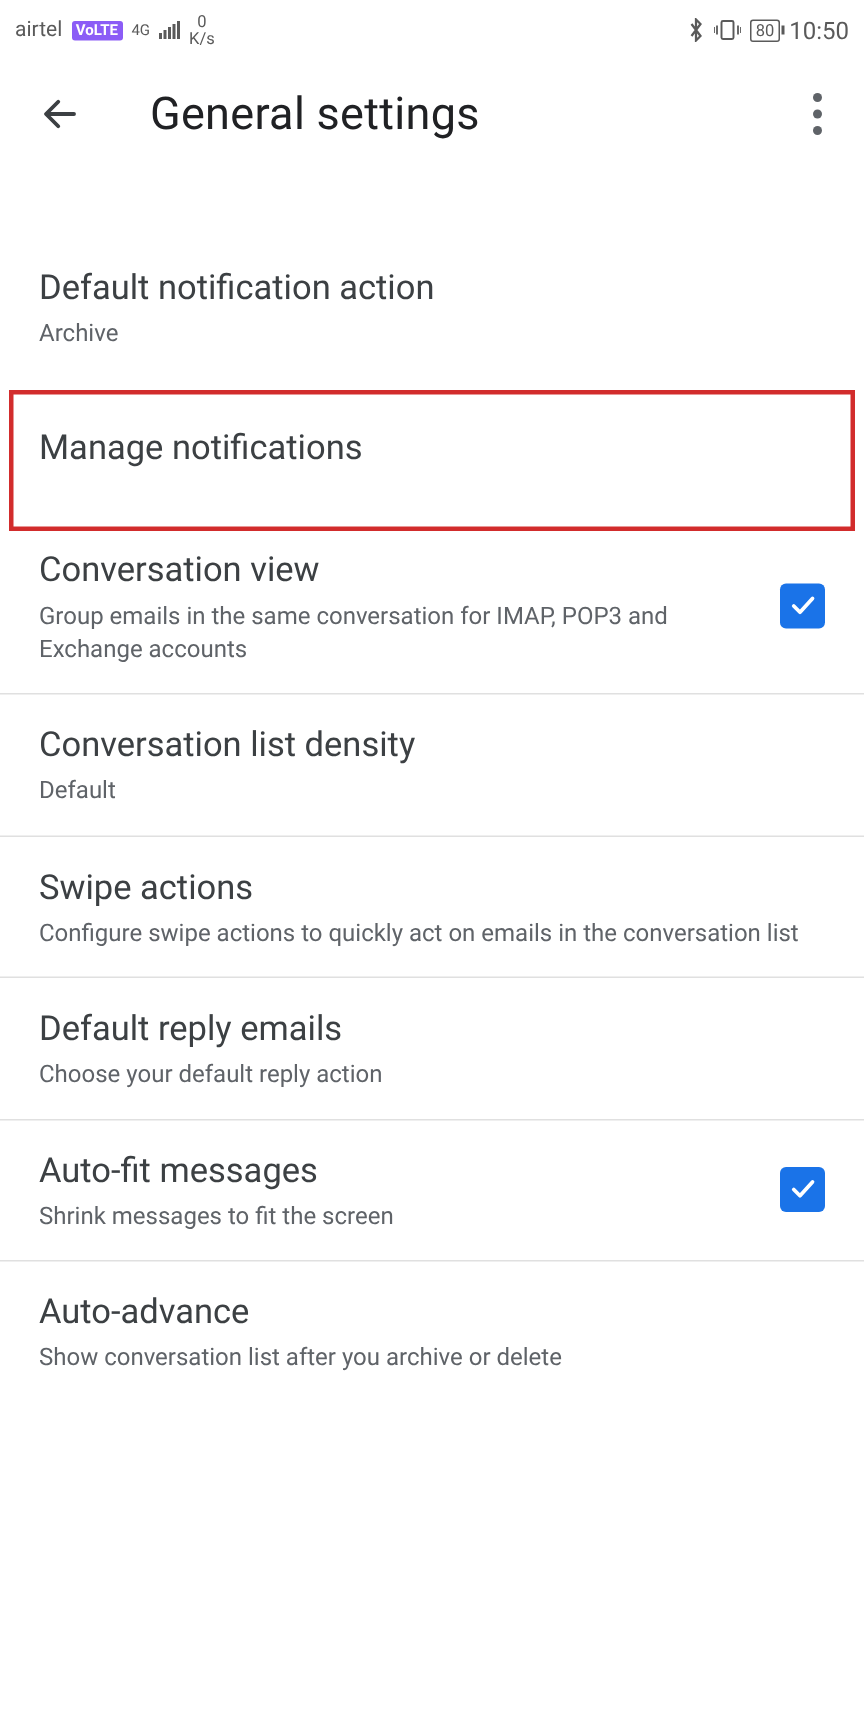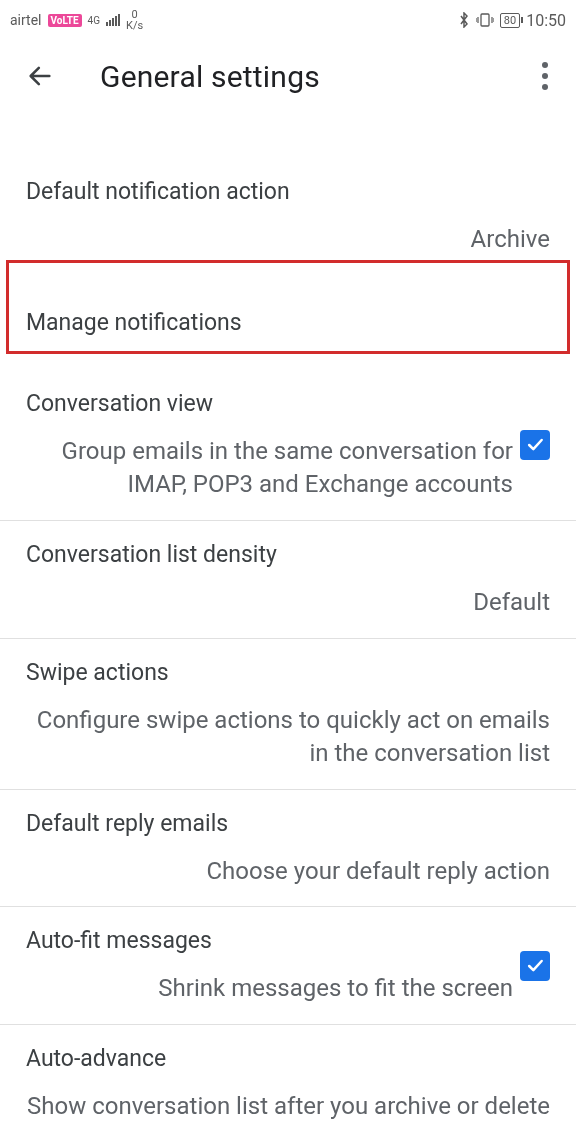--- a/index.html
+++ b/index.html
@@ -2,40 +2,40 @@
 <html><head>
 <meta charset="utf-8">
 <style>
   * { margin: 0; padding: 0; box-sizing: border-box; }
   html, body { width: 576px; height: 1147px; font-family: Roboto, "Segoe UI", Arial, sans-serif; background: #fff; color: #202124; }
   .screen { width: 576px; height: 1147px; position: relative; overflow: hidden; }
 
   
   .status-bar { height: 40px; display: flex; justify-content: space-between; align-items: center; padding: 0 10px; font-size: 14px; color: #5a5a5a; gap: 30px; }
   .status-left, .status-right { display: flex; align-items: center; gap: 6px; }
-  .volte { background: #ec4899; color: #fff; font-size: 10px; font-weight: 700; padding: 1px 3px; border-radius: 2px; }
+  .volte { background: #8b5cf6; color: #fff; font-size: 10px; font-weight: 700; padding: 1px 3px; border-radius: 2px; }
   .signal { display: inline-flex; align-items: flex-end; gap: 1px; }
   .signal span { width: 2px; background: #5a5a5a; display: inline-block; }
   .signal span:nth-child(1){height:4px}.signal span:nth-child(2){height:6px}.signal span:nth-child(3){height:8px}.signal span:nth-child(4){height:10px}.signal span:nth-child(5){height:12px}
   .net-speed { font-size: 11px; line-height: 1; text-align: center; }
   .batt { border: 1px solid #5a5a5a; border-radius: 2px; padding: 0 3px; font-size: 11px; position: relative; text-align: center; }
   .batt::after { content:""; position:absolute; right:-4px; top:3px; width:2px; height:6px; background:#5a5a5a; }
 
   
   .app-bar { height: 72px; display: flex; align-items: center; padding: 0 20px; gap: 40px; }
   .back-btn { background: none; border: none; cursor: pointer; padding: 6px; }
   .app-title { font-size: 30px; font-weight: 400; color: #202124; letter-spacing: 0.2px; flex: 1; }
   .overflow-btn { background: none; border: none; cursor: pointer; padding: 8px; display: flex; flex-direction: column; gap: 5px; align-items: center; justify-content: center; }
   .overflow-btn span { width: 6px; height: 6px; background: #5f6368; border-radius: 50%; }
 
   
   .list { padding-top: 46px; }
   .item { padding: 18px 26px; }
   .item .title { font-size: 23px; font-weight: 400; color: #3c4043; line-height: 1.35; }
-  .item .sub { font-size: 24px; color: #5f6368; line-height: 1.4; margin-top: 16px; text-align: right; }
+  .item .sub { font-size: 16px; color: #5f6368; line-height: 1.4; margin-top: 4px; }
   .item.row { display: flex; align-items: center; justify-content: space-between; gap: 7px; }
   .item.row .texts { flex: 1; }
   .divider { height: 1px; background: #e0e0e0; }
 
   
   .highlighted { position: relative; }
   .highlight-box {
     position: absolute; left: 6px; right: 6px; top: 260px; height: 94px;
     border: 3px solid #d22c2c; pointer-events: none;
   }

